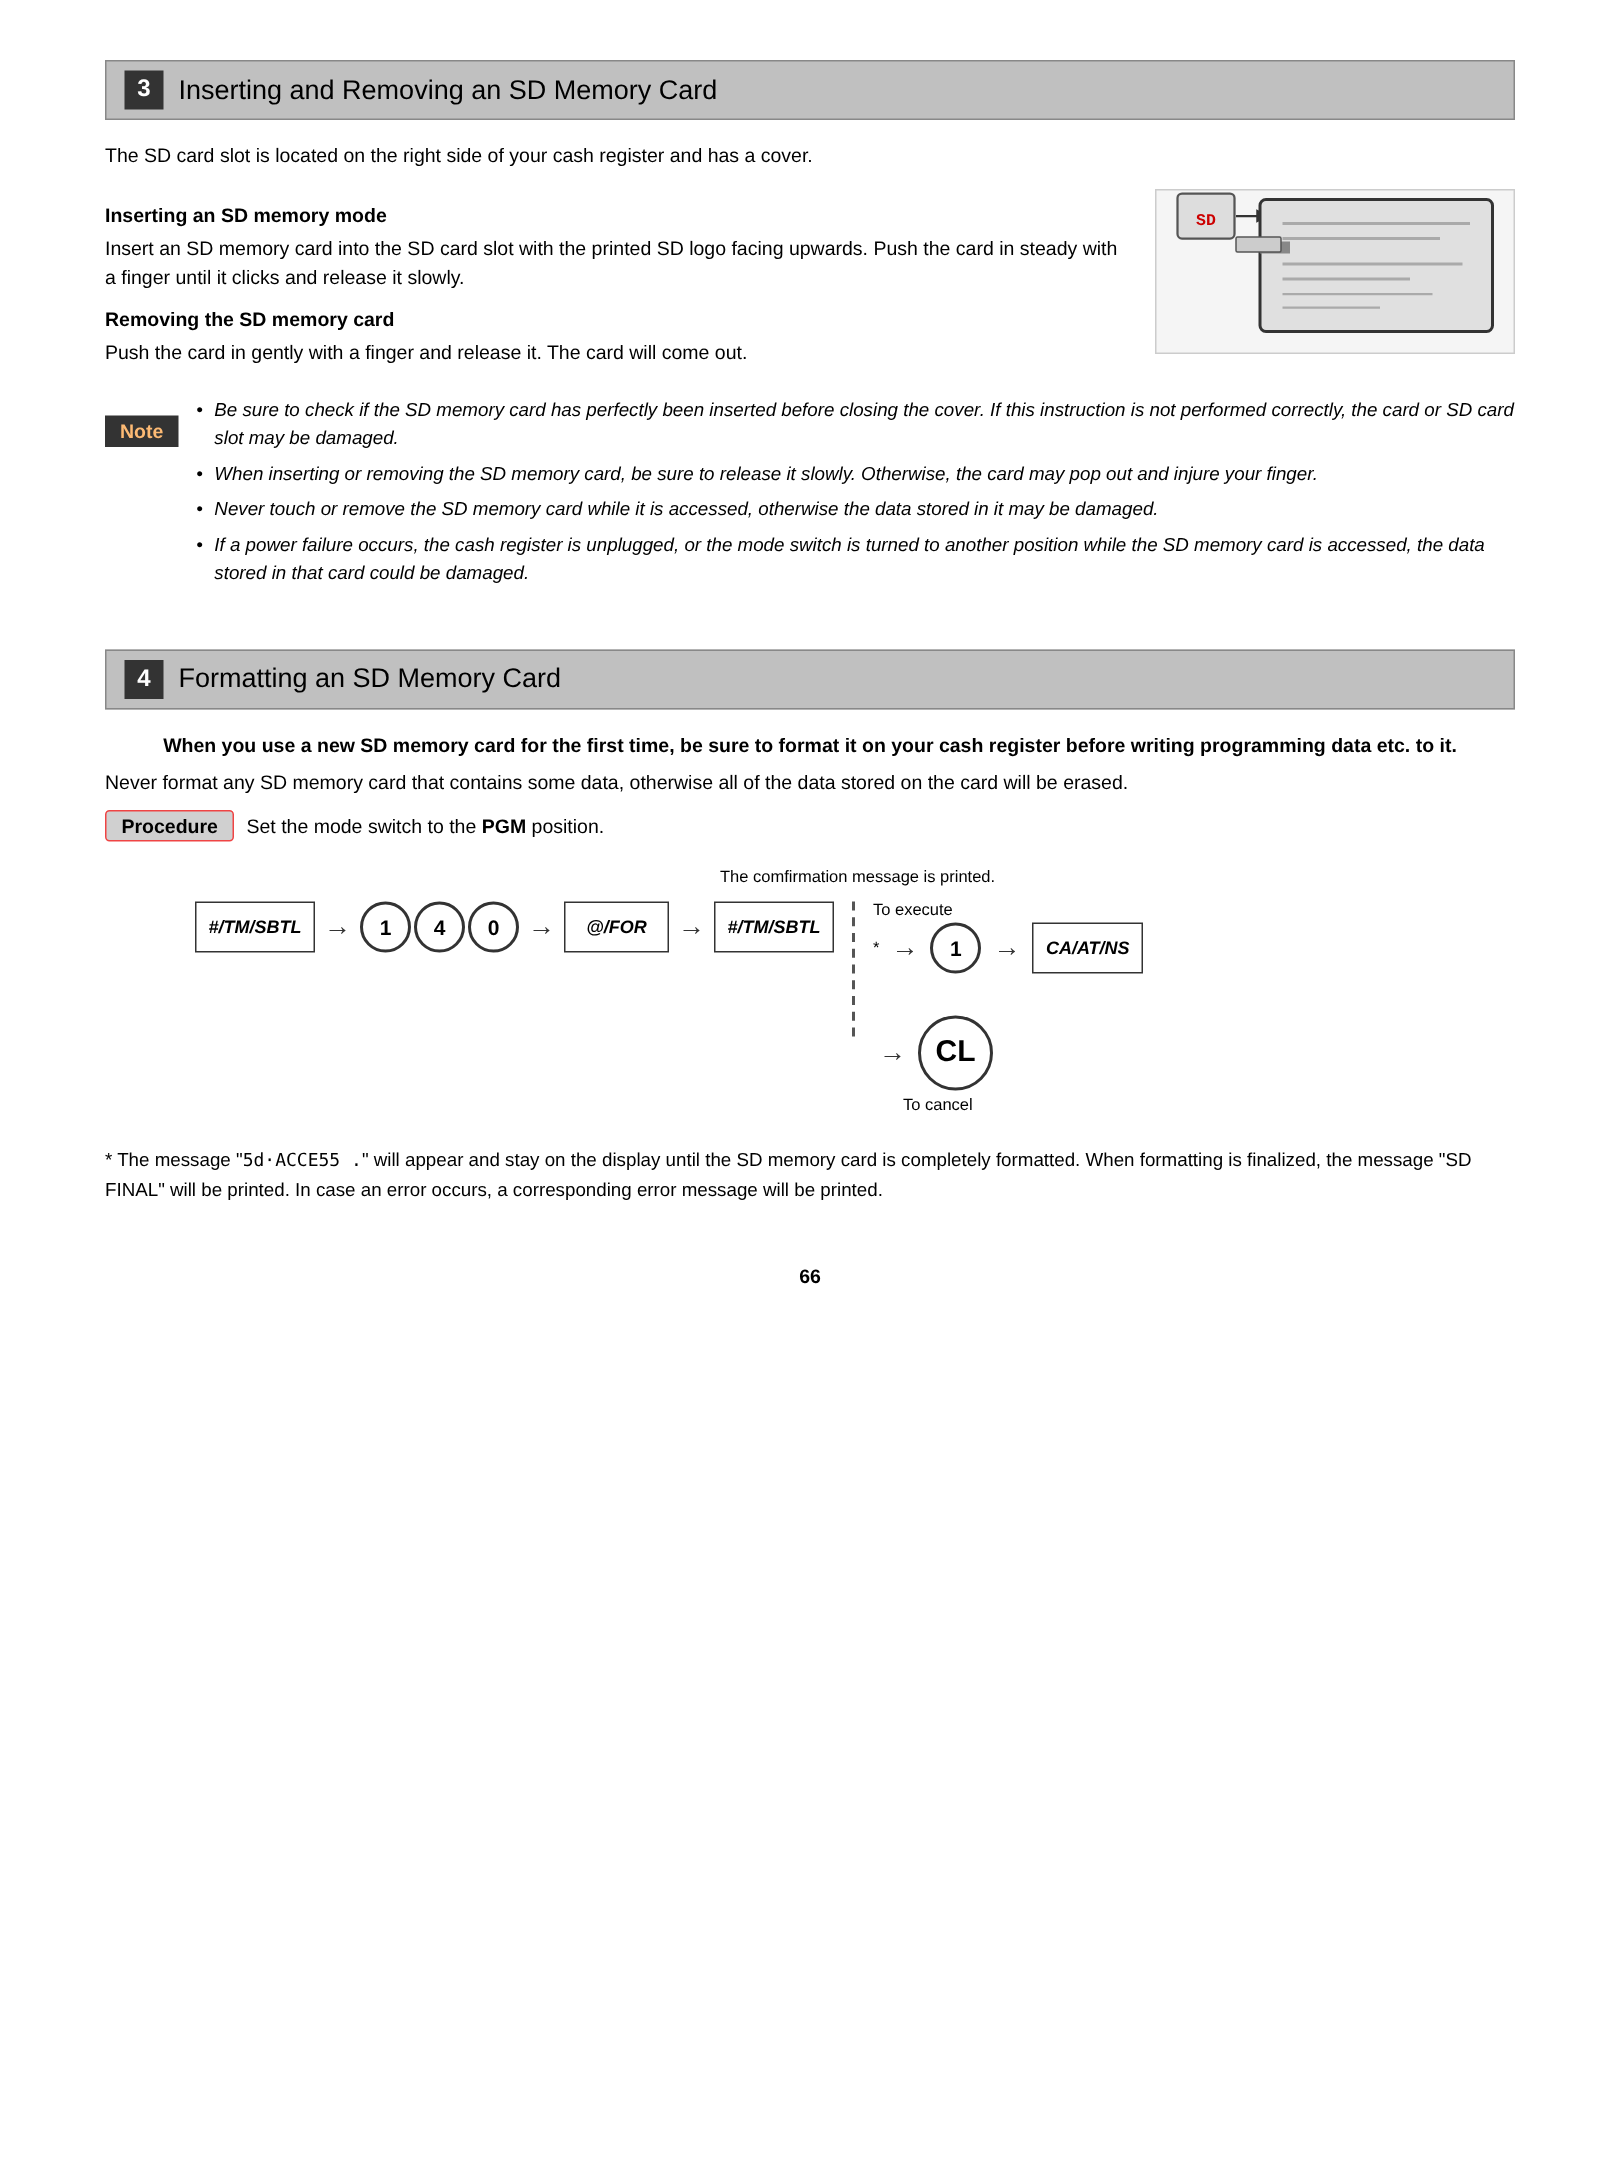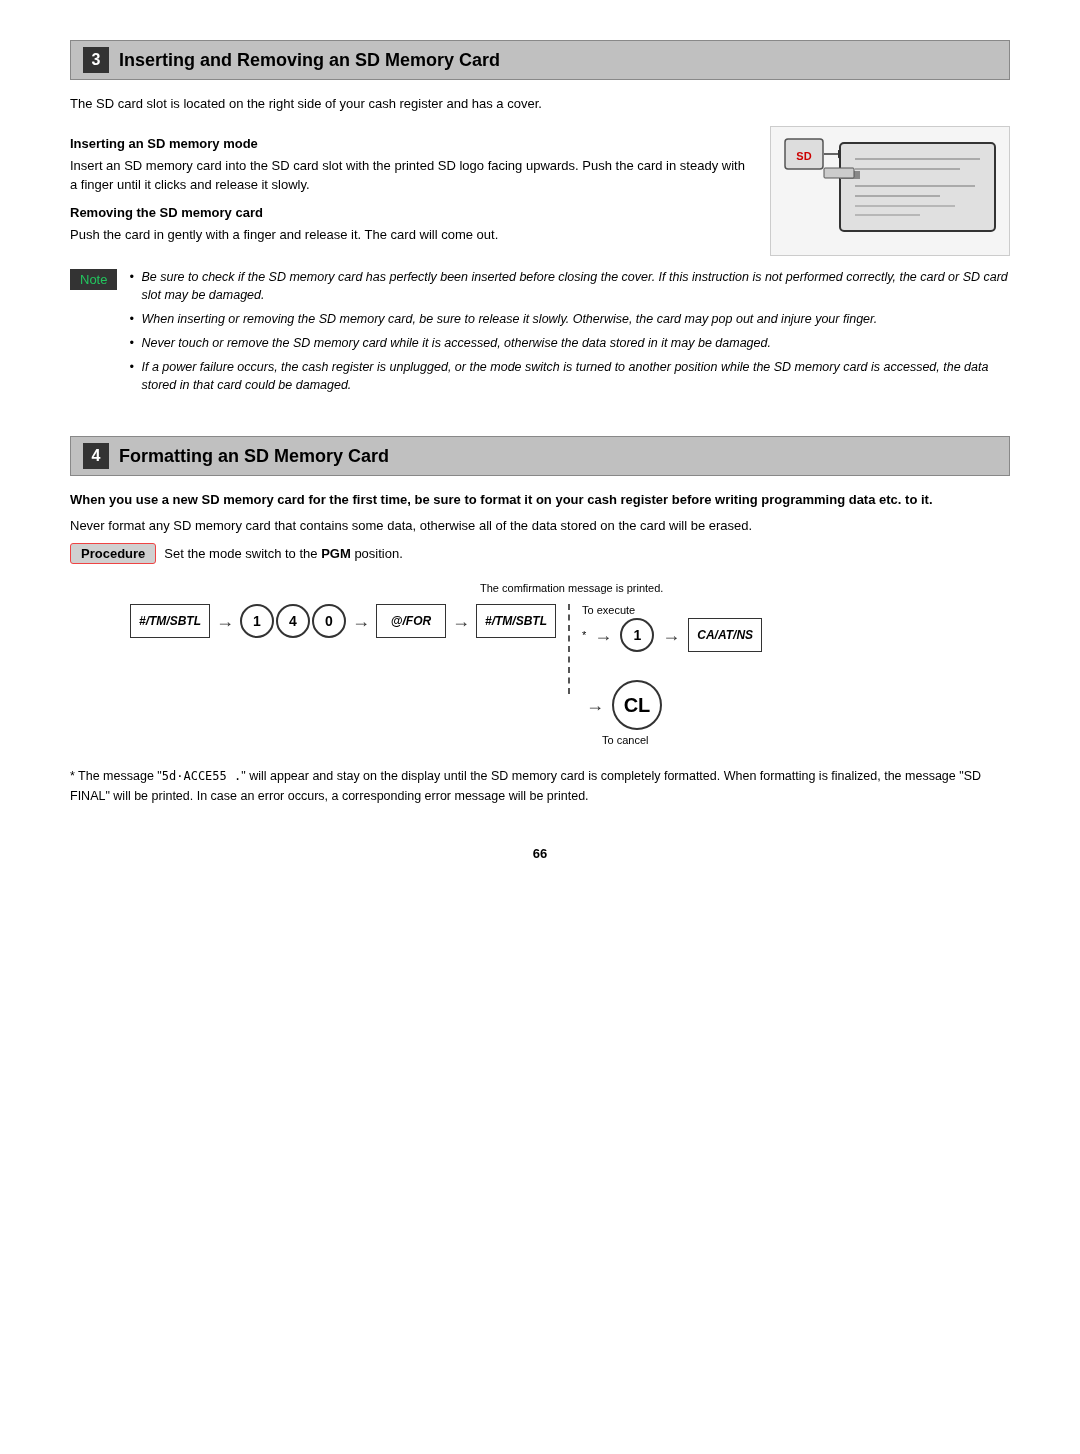--- a/index.html
+++ b/index.html
@@ -30,21 +30,21 @@
       color: #fff;
       font-weight: bold;
       font-size: 16px;
       width: 26px;
       height: 26px;
       margin-right: 10px;
       flex-shrink: 0;
     }
     .section-title {
       font-size: 18px;
-      font-weight: bold;
+      font-weight: normal;
       color: #000;
     }
 
     .section {
       margin-bottom: 36px;
     }
 
     p {
       margin-bottom: 8px;
       line-height: 1.5;
@@ -62,45 +62,46 @@
       gap: 20px;
       margin-bottom: 10px;
     }
     .section1-text {
       flex: 1;
     }
     .section1-image {
       width: 240px;
       flex-shrink: 0;
       border: 1px solid #ccc;
-      height: 130px;
+      height: 110px;
       display: flex;
       align-items: center;
       justify-content: center;
       background: #f5f5f5;
       position: relative;
       overflow: hidden;
+      font-family: Liberation Mono, monospace;
     }
 
     
     .note-box {
       display: flex;
       gap: 12px;
       margin: 12px 0;
       border: none;
     }
     .note-label {
       background: #333;
-      color: #22c55e;
-      font-weight: normal;
+      color: #fdba74;
+      font-weight: bold;
       font-size: 13px;
       padding: 3px 10px;
       height: fit-content;
       flex-shrink: 0;
-      margin-top: 1px;
+      margin-top: 13px;
     }
     .note-content {
       flex: 1;
     }
     .note-content ul {
       list-style: none;
       padding: 0;
     }
     .note-content ul li {
       margin-bottom: 5px;
@@ -201,20 +202,21 @@
       margin-top: 40px;
     }
 
     .intro-text {
       margin-bottom: 12px;
     }
 
     .bold-intro {
       font-weight: bold;
       margin-bottom: 6px;
+      text-align: center;
     }
 
     .asterisk-note {
       margin-top: 20px;
       font-size: 12.5px;
       line-height: 1.6;
     }
   </style>
 </head>
 <body>

